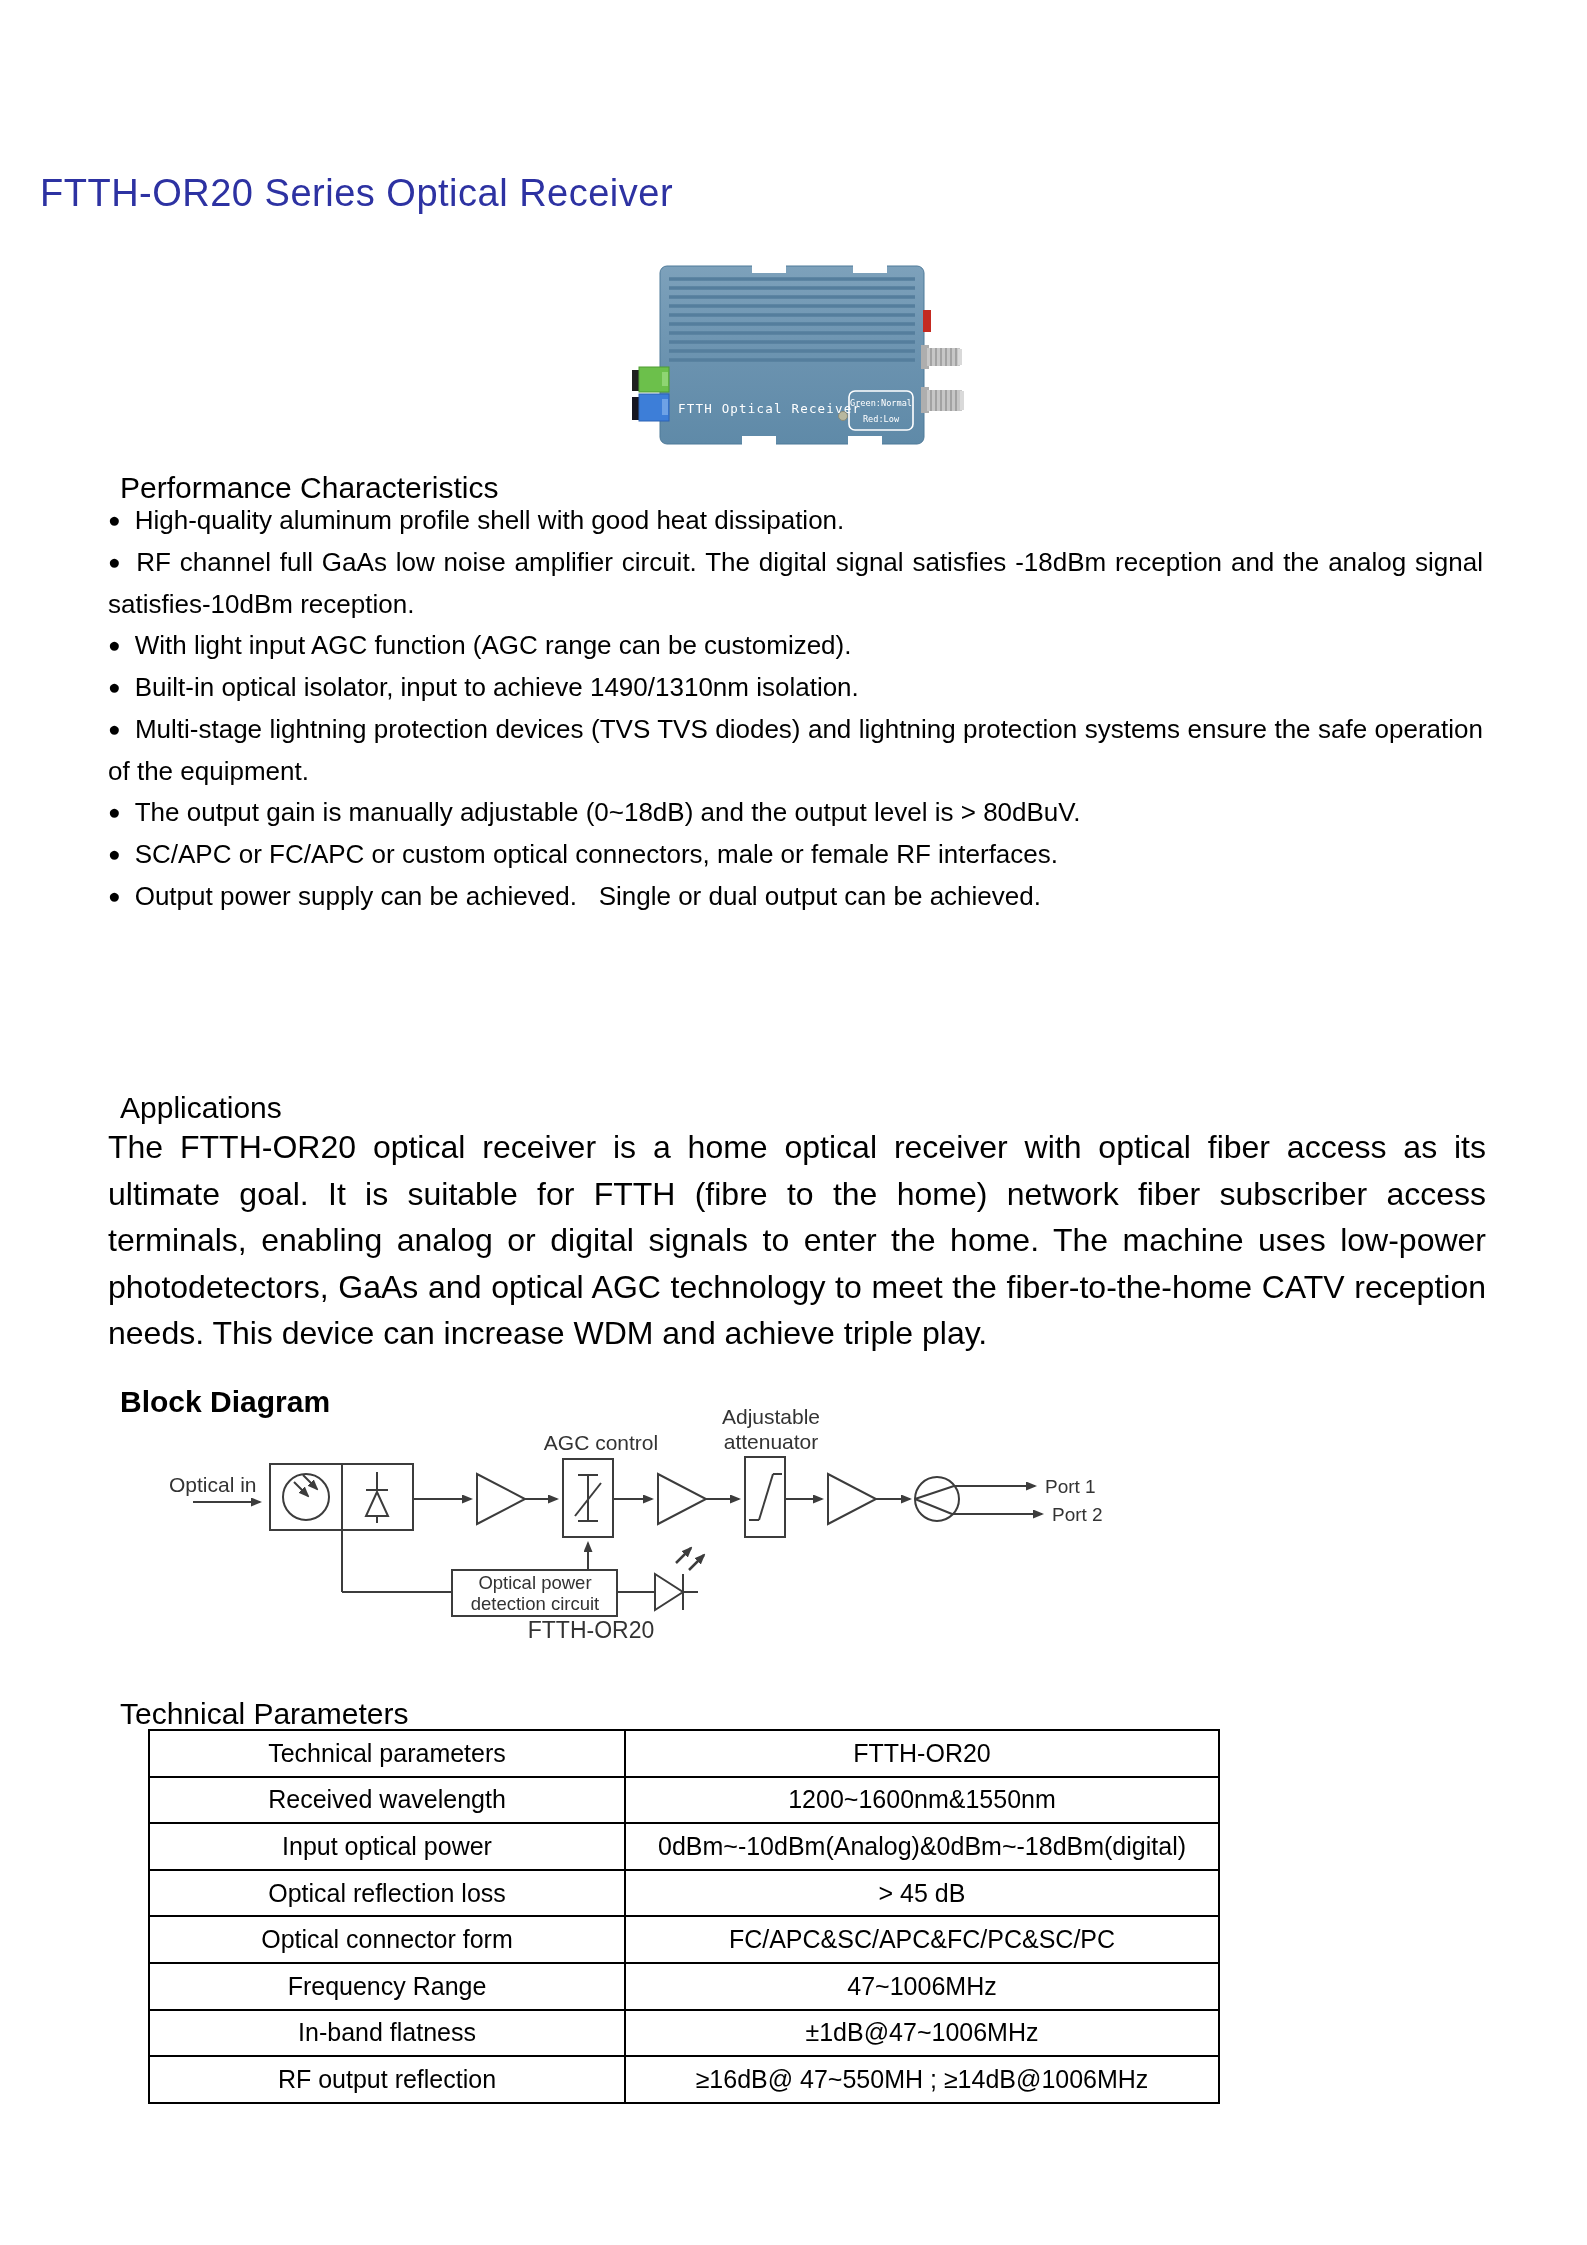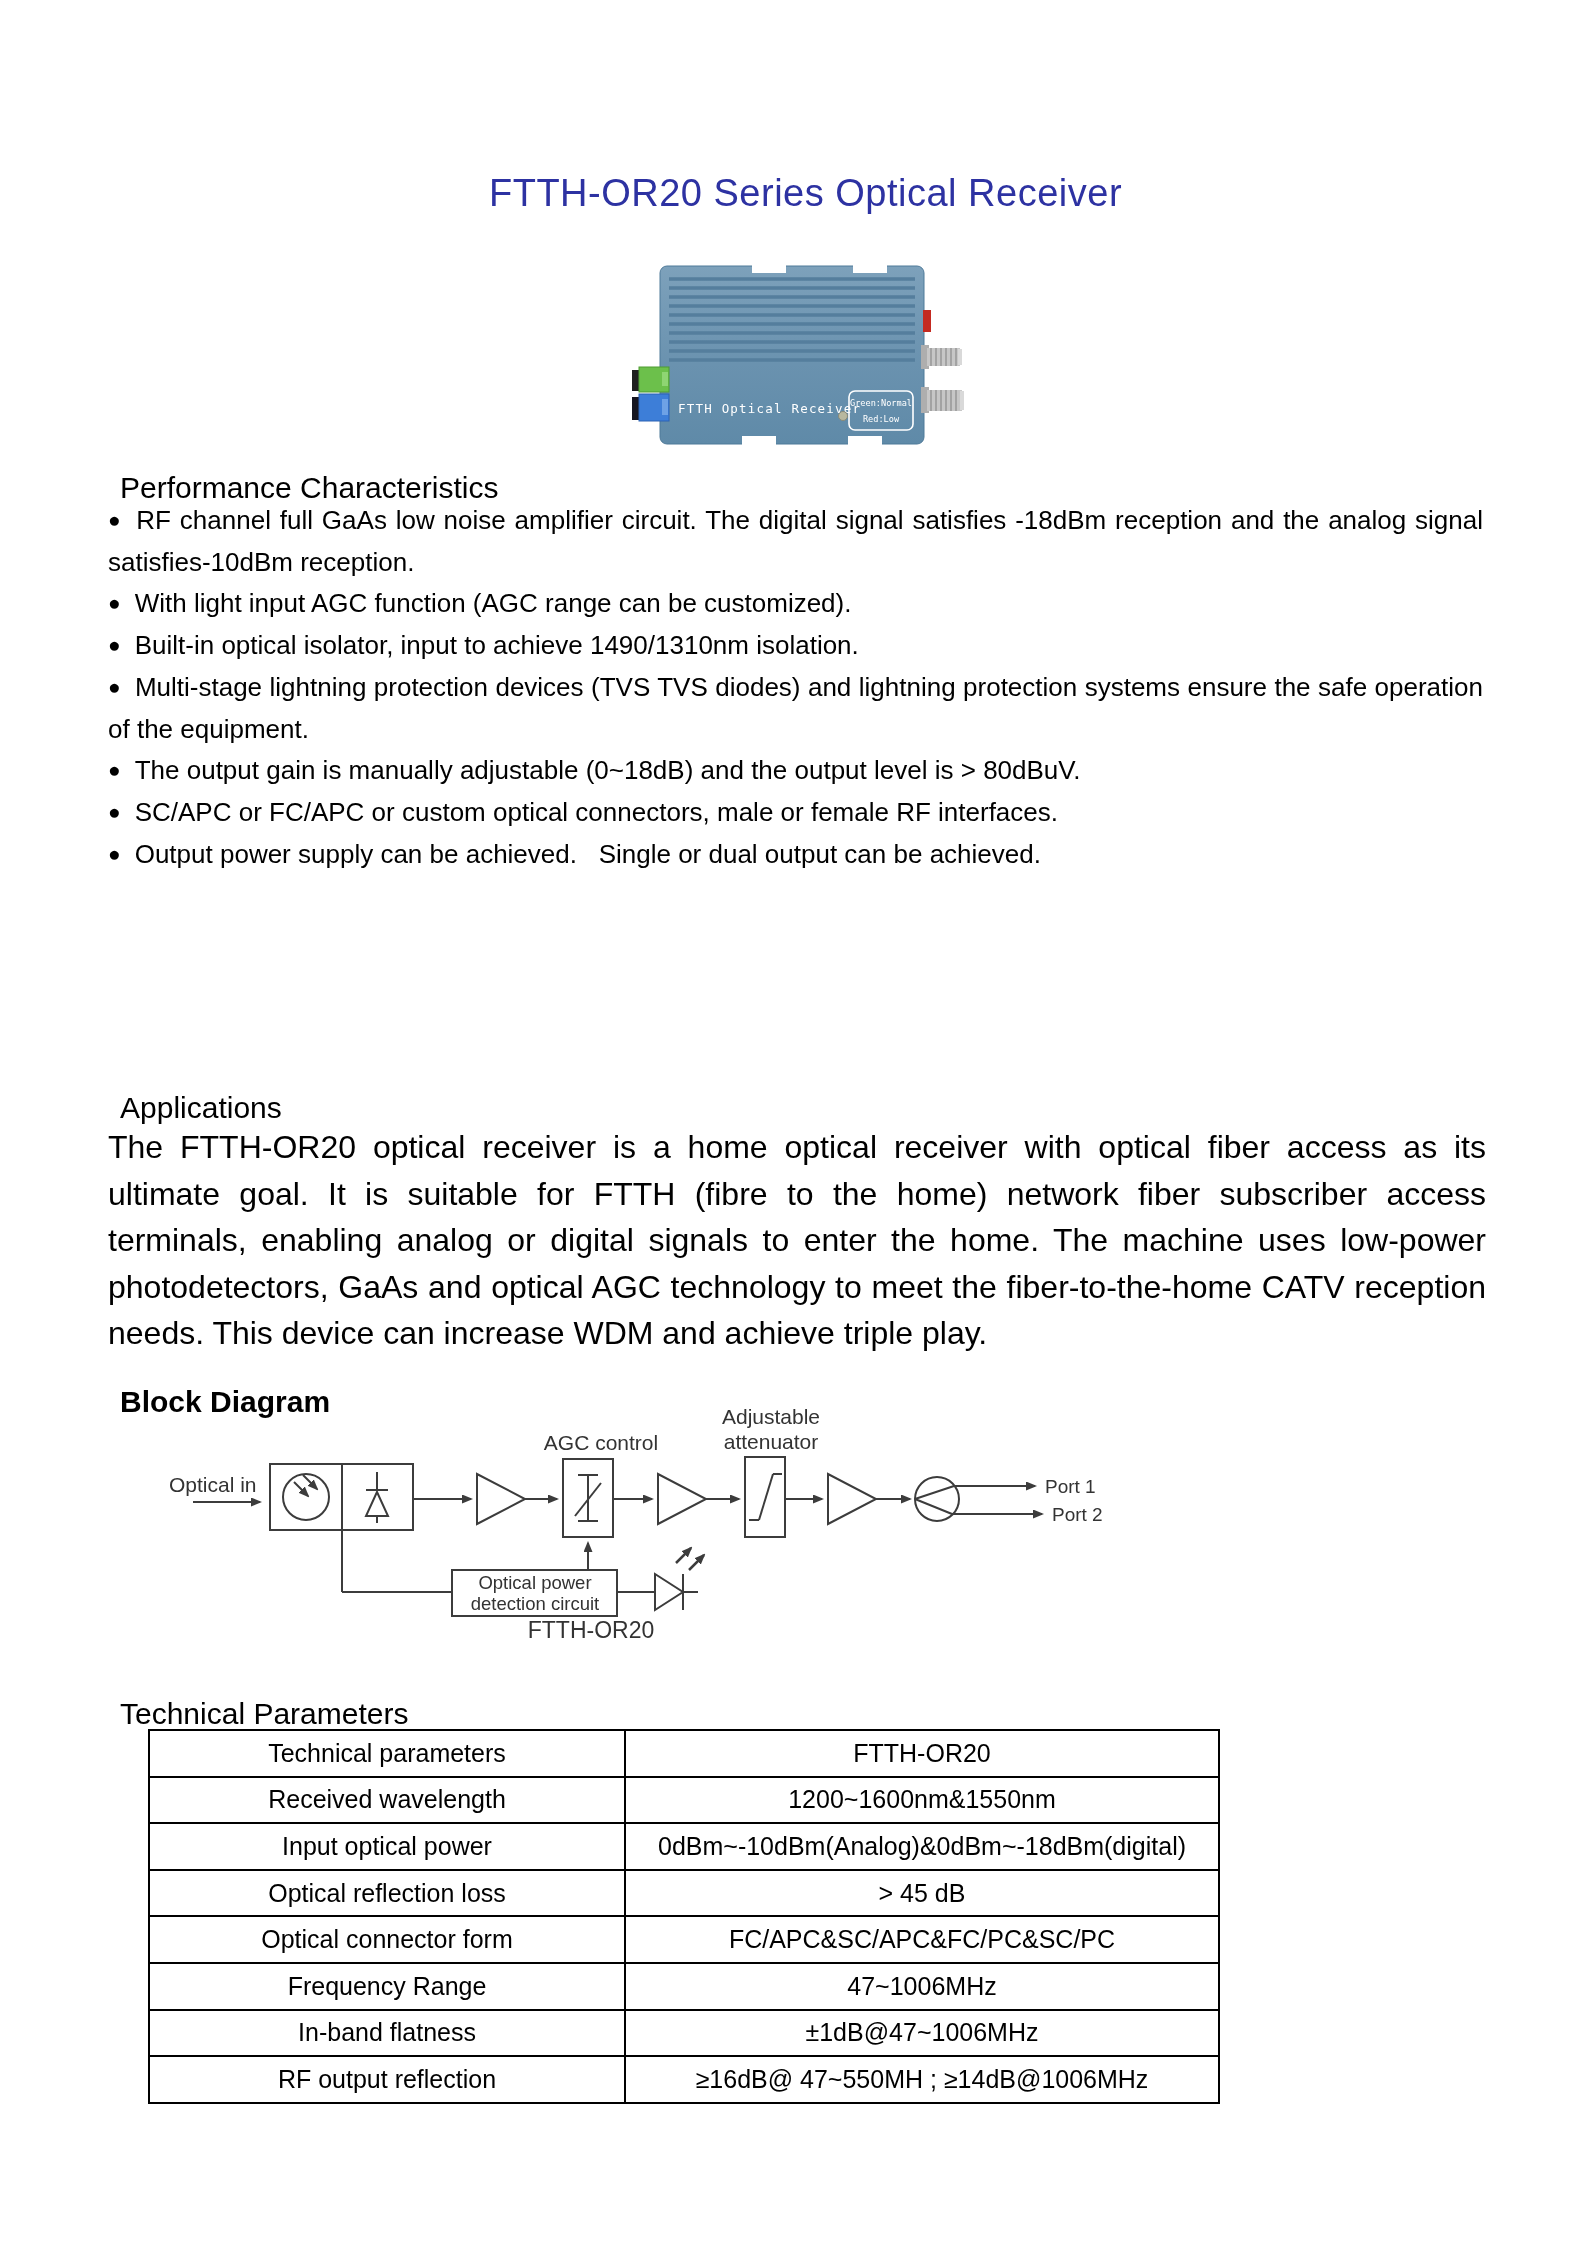--- a/index.html
+++ b/index.html
@@ -3,21 +3,21 @@
 <meta charset="utf-8">
 <style>
   html,body{margin:0;padding:0;background:#e8e8e8;}
   .page{
     position:relative; width:1587px; height:2245px; background:#ffffff;
     font-family:"Liberation Sans", sans-serif; color:#000; overflow:hidden;
     margin:0 auto;
   }
   .abs{position:absolute;}
   .doc-title{
-    left:0; right:16px; top:172px; text-align:center; padding-left:40px;
+    left:0; right:16px; top:172px; text-align:left; padding-left:40px;
     font-size:38px; color:#2d32a2; letter-spacing:0.5px;
   }
   .h2{font-size:30px; line-height:36px; margin:12px; font-weight:400; color:#000;}
   .perf-head{left:108px; top:458px;}
   .bullets{left:108px; top:500px; width:1375px;}
   .bullets p{margin:0; font-size:26px; line-height:41px; text-align:justify;}
   .bullet-marker{font-size:21px; margin-right:14px; position:relative; top:-2px;}
   .bullet-marker.wide-gap{margin-right:34px;}
   .spread{word-spacing:14px;}
   .apps-head{left:108px; top:1078px;}
@@ -116,20 +116,21 @@
         <line x1="319" y1="138" x2="319" y2="159"></line>
           <line x1="324" y1="138" x2="324" y2="159"></line>
       </g>
       <rect x="328" y="139" width="4" height="19" fill="#d9d9d9"></rect>
     </g>
     <rect x="291" y="58" width="8" height="22" fill="#c42a21"></rect>
   </svg>
 
   <h2 class="abs h2 perf-head">Performance Characteristics</h2>
   <div class="abs bullets">
+    <p><span class="bullet-marker">●</span><span>High-quality aluminum profile shell with good heat dissipation.</span></p>
     <p><span class="bullet-marker">●</span><span>RF channel full GaAs low noise amplifier circuit. The digital signal satisfies -18dBm reception and the analog signal satisfies-10dBm reception.</span></p>
     <p><span class="bullet-marker">●</span><span>With light input AGC function (AGC range can be customized).</span></p>
     <p><span class="bullet-marker">●</span><span>Built-in optical isolator, input to achieve 1490/1310nm isolation.</span></p>
     <p><span class="bullet-marker">●</span><span>Multi-stage lightning protection devices (TVS TVS diodes) and lightning protection systems ensure the safe operation of the equipment.</span></p>
     <p><span class="bullet-marker">●</span><span>The output gain is manually adjustable (0~18dB) and the output level is &gt; 80dBuV.</span></p>
     <p><span class="bullet-marker">●</span><span>SC/APC or FC/APC or custom optical connectors, male or female RF interfaces.</span></p>
     <p><span class="bullet-marker">●</span><span>Output power supply can be achieved. &nbsp;&nbsp;Single or dual output can be achieved.</span></p>
   </div>
 
   <h2 class="abs h2 apps-head">Applications</h2>

